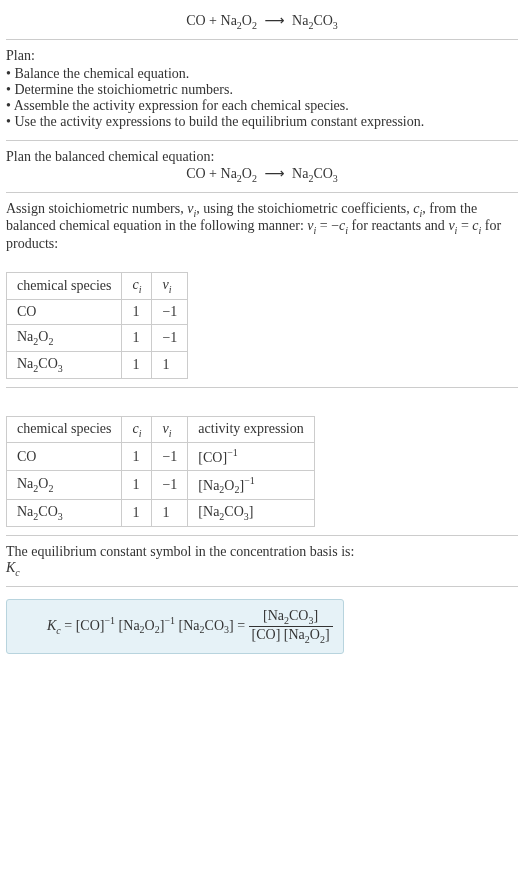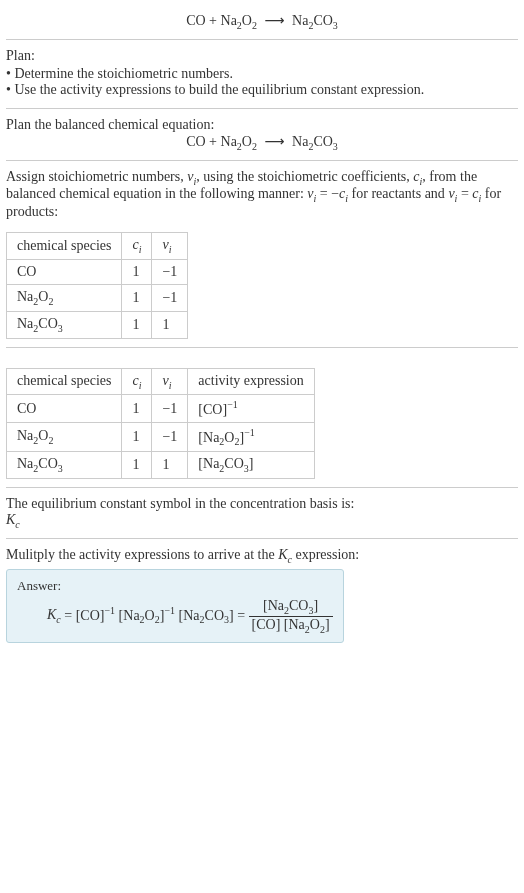--- a/index.html
+++ b/index.html
@@ -35,21 +35,21 @@
     vertical-align: super;
   }
   .ital {
     font-style: italic;
   }
   .plan-list {
     margin: 2px 0;
   }
   table.data {
     border-collapse: collapse;
-    margin-top: 12px;
+    margin-top: 20px;
   }
   table.data th, table.data td {
     border: 1px solid #ccc;
     padding: 4px 10px;
     text-align: left;
     font-weight: normal;
     background: #fff;
   }
   table.data th {
     background: #fff;
@@ -91,21 +91,23 @@
 </head>
 <body>
 
 <div class="section">
   <div class="eq">CO + Na<span class="sub">2</span>O<span class="sub">2</span> <span class="arrow">⟶</span> Na<span class="sub">2</span>CO<span class="sub">3</span></div>
 </div>
 
 <div class="section">
   <div>Plan:</div>
   <div class="plan-list">
+    <div>• Balance the chemical equation.</div>
     <div>• Determine the stoichiometric numbers.</div>
+    <div>• Assemble the activity expression for each chemical species.</div>
     <div>• Use the activity expressions to build the equilibrium constant expression.</div>
   </div>
 </div>
 
 <div class="section">
   <div>Plan the balanced chemical equation:</div>
   <div class="eq">CO + Na<span class="sub">2</span>O<span class="sub">2</span> <span class="arrow">⟶</span> Na<span class="sub">2</span>CO<span class="sub">3</span></div>
 </div>
 
 <div class="section">
@@ -166,18 +168,16 @@
   </tbody>
     </table>
 </div>
 
 <div class="section">
   <div>The equilibrium constant symbol in the concentration basis is:</div>
   <div><span class="ital">K<span class="sub">c</span></span></div>
 </div>
 
 <div class="section">
-  <div>Mulitply the activity expressions to arrive at the <span class="ital">K<span class="sub">c</span></span> expression:</div>
   <div class="answer-box">
-    <div class="answer-label">Answer:</div>
     <div style="padding-left:30px;"><span class="ital">K<span class="sub">c</span></span> = [CO]<span class="sup">−1</span> [Na<span class="sub">2</span>O<span class="sub">2</span>]<span class="sup">−1</span> [Na<span class="sub">2</span>CO<span class="sub">3</span>] = <span class="frac"><span class="num">[Na<span class="sub">2</span>CO<span class="sub">3</span>]</span><span class="den">[CO] [Na<span class="sub">2</span>O<span class="sub">2</span>]</span></span></div>
   </div>
 </div>
 
 </body></html>

